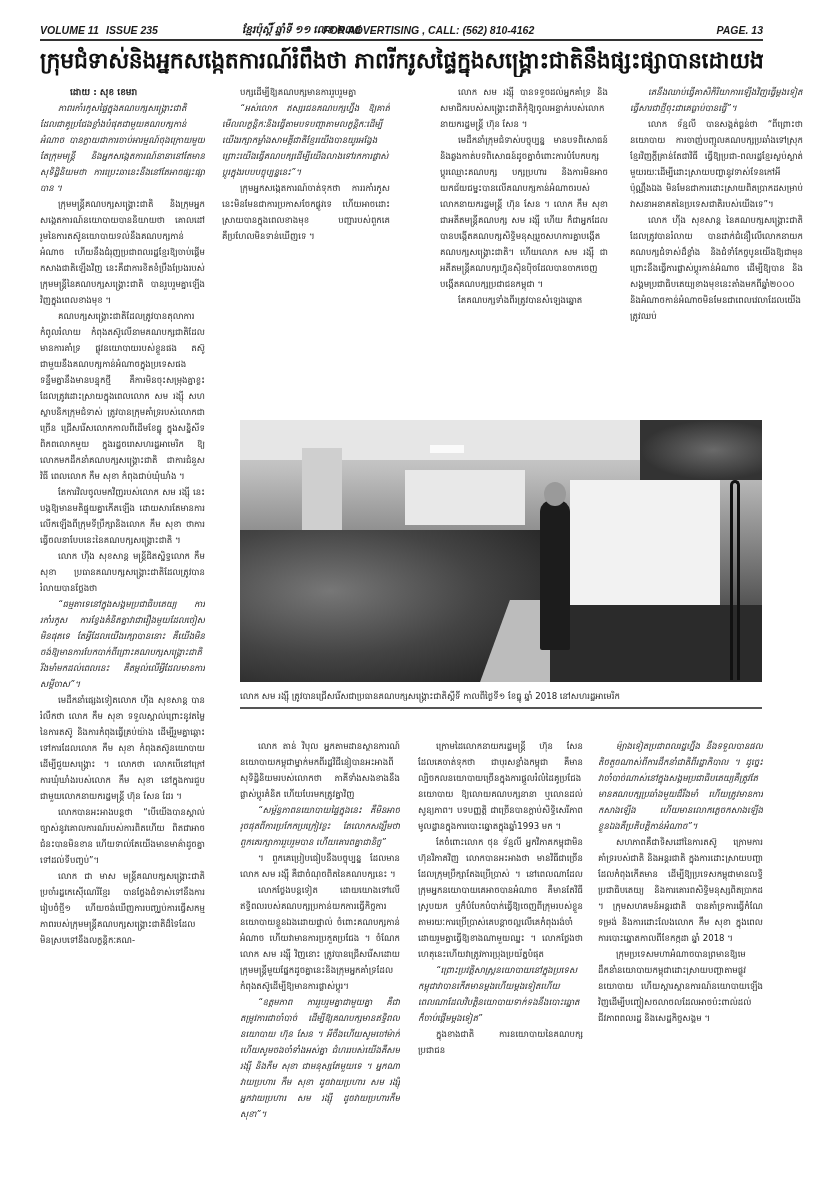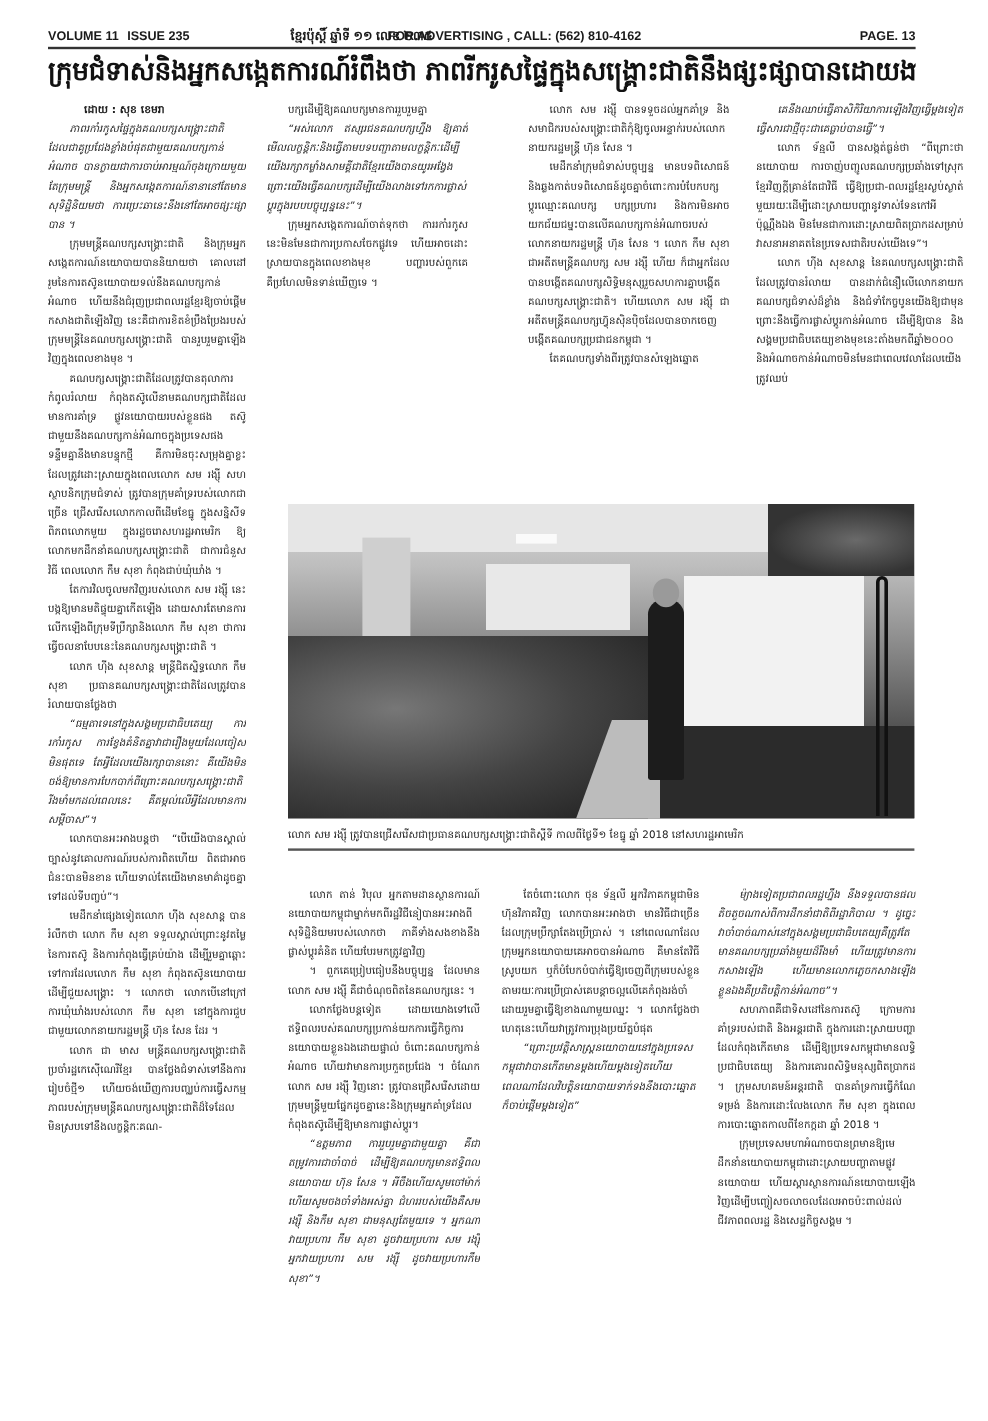--- a/index.html
+++ b/index.html
@@ -2,21 +2,21 @@
 <html><head>
 <meta charset="utf-8">
 <style>
   * { box-sizing: border-box; margin: 0; padding: 0; }
   html, body { width: 823px; height: 1184px; background: #ffffff; overflow: hidden; }
   body { position: relative; font-family: "DejaVu Sans", sans-serif; color: #1a1a1a; }
 
   .masthead {
     position: absolute; left: 40px; top: 22px; width: 723px; height: 16px;
     font-family: "Liberation Sans", sans-serif; font-weight: bold; font-size: 10.5px;
-    display: flex; align-items: center; white-space: nowrap;
+    display: flex; align-items: center; white-space: nowrap; font-style: italic;
   }
   .masthead span { display: inline-block; }
   .mh-vol { width: 66px; }
   .mh-issue { width: 88px; }
   .mh-date { width: 129px; font-weight: bold; padding-left: 48px; }
   .mh-ad { flex: 1; }
   .mh-page { text-align: right; }
   .masthead-rule {
     position: absolute; left: 40px; top: 39px; width: 723px; height: 2px; background: #333;
   }
@@ -86,22 +86,22 @@
 
 <div class="col c1">
   <p class="byline">ដោយ : សុខ ខេមរា</p>
   <div>
       <p class="it">ភាពរកាំរកូសផ្ទៃក្នុងគណបក្សសង្គ្រោះជាតិ ដែលជាគូប្រជែងខ្លាំងបំផុតជាមួយគណបក្សកាន់អំណាច បានក្លាយជាការចាប់អារម្មណ៍ចុងក្រោយមួយ តែក្រុមមន្ត្រី និងអ្នកសង្កេតការណ៍នានានៅតែមានសុទិដ្ឋិនិយមថា ការប្រេះឆានេះនឹងនៅតែអាចផ្សះផ្សាបាន ។</p>
       <p>ក្រុមមន្ត្រីគណបក្សសង្គ្រោះជាតិ និងក្រុមអ្នកសង្កេតការណ៍នយោបាយបាននិយាយថា គោលដៅរួមនៃការតស៊ូនយោបាយទល់នឹងគណបក្សកាន់អំណាច ហើយនឹងជំរុញប្រជាពលរដ្ឋខ្មែរឱ្យចាប់ផ្តើមកសាងជាតិឡើងវិញ នេះគឺជាការខិតខំប្រឹងប្រែងរបស់ក្រុមមន្ត្រីនៃគណបក្សសង្គ្រោះជាតិ បានរួបរួមគ្នាឡើងវិញក្នុងពេលខាងមុខ ។</p>
       <p>គណបក្សសង្គ្រោះជាតិដែលត្រូវបានតុលាការកំពូលរំលាយ កំពុងតស៊ូលើនាមគណបក្សជាតិដែលមានការគាំទ្រ ផ្លូវនយោបាយរបស់ខ្លួនផង តស៊ូជាមួយនឹងគណបក្សកាន់អំណាចក្នុងប្រទេសផង ទន្ទឹមគ្នានឹងមានបន្ទុកថ្មី គឺការមិនចុះសម្រុងគ្នាខ្លះដែលត្រូវដោះស្រាយក្នុងពេលលោក សម រង្ស៊ី សហស្ថាបនិកក្រុមជំទាស់ ត្រូវបានក្រុមគាំទ្ររបស់លោកជាច្រើន ជ្រើសរើសលោកកាលពីដើមខែធ្នូ ក្នុងសន្និសីទពិភពលោកមួយ ក្នុងរដ្ឋចរោសហរដ្ឋអាមេរិក ឱ្យលោកមកដឹកនាំគណបក្សសង្គ្រោះជាតិ ជាការជំនួសវិធី ពេលលោក កឹម សុខា កំពុងជាប់ឃុំឃាំង ។</p>
       <p>តែការវិលចូលមកវិញរបស់លោក សម រង្ស៊ី នេះបង្កឱ្យមានមតិផ្ទុយគ្នាកើតឡើង ដោយសារតែមានការលើកឡើងពីក្រុមទីប្រឹក្សានិងលោក កឹម សុខា ថាការធ្វើចលនាបែបនេះនៃគណបក្សសង្គ្រោះជាតិ ។</p>
       <p>លោក ហ៊ីង សុខសាន្ត មន្ត្រីជិតស្និទ្ធលោក កឹម សុខា ប្រធានគណបក្សសង្គ្រោះជាតិដែលត្រូវបានរំលាយបានថ្លែងថា</p>
       <p class="it">“ធម្មតាទេនៅក្នុងសង្គមប្រជាធិបតេយ្យ ការរកាំរកូស ការខ្វែងគំនិតគ្នាវាជារឿងមួយដែលចៀសមិនផុតទេ តែអ្វីដែលយើងរក្សាបាននោះ គឺយើងមិនចង់ឱ្យមានការបែកបាក់ពីព្រោះគណបក្សសង្គ្រោះជាតិ រីងមាំមកដល់ពេលនេះ គឺតម្កល់លើអ្វីដែលមានការសម្តីចាស”។</p>
+      <p>មេដឹកនាំផ្សេងទៀតលោក ហ៊ីង សុខសាន្ត បានរំលឹកថា លោក កឹម សុខា ទទួលស្គាល់ព្រោះនូវតម្លៃនៃការតស៊ូ និងការកំពុងធ្វើគ្រប់យ៉ាង ដើម្បីរួមគ្នាឆ្ពោះទៅការដែលលោក កឹម សុខា កំពុងតស៊ូនយោបាយដើម្បីជួយសង្គ្រោះ ។ លោកថា លោកបើនៅក្រៅការឃុំឃាំងរបស់លោក កឹម សុខា នៅក្នុងការជួបជាមួយលោកនាយករដ្ឋមន្ត្រី ហ៊ុន សែន ដែរ ។</p>
       <p>លោកបានអះអាងបន្តថា “បើយើងបានស្គាល់ច្បាស់នូវគោលការណ៍របស់ការពិតហើយ ពិតជាអាចជំនះបានមិនខាន ហើយទាល់តែយើងមានមាគ៌ាដូចគ្នាទៅដល់ទីបញ្ចប់”។</p>
-      <p>មេដឹកនាំផ្សេងទៀតលោក ហ៊ីង សុខសាន្ត បានរំលឹកថា លោក កឹម សុខា ទទួលស្គាល់ព្រោះនូវតម្លៃនៃការតស៊ូ និងការកំពុងធ្វើគ្រប់យ៉ាង ដើម្បីរួមគ្នាឆ្ពោះទៅការដែលលោក កឹម សុខា កំពុងតស៊ូនយោបាយដើម្បីជួយសង្គ្រោះ ។ លោកថា លោកបើនៅក្រៅការឃុំឃាំងរបស់លោក កឹម សុខា នៅក្នុងការជួបជាមួយលោកនាយករដ្ឋមន្ត្រី ហ៊ុន សែន ដែរ ។</p>
       <p>លោក ជា មាស មន្ត្រីគណបក្សសង្គ្រោះជាតិប្រចាំរដ្ឋកេស៊ើណេរីខ្មែរ បានថ្លែងជំទាស់ទៅនឹងការរៀបចំថ្មី១ ហើយចង់ឃើញការបញ្ឈប់ការធ្វើសកម្មភាពរបស់ក្រុមមន្ត្រីគណបក្សសង្គ្រោះជាតិដ៏ទៃដែលមិនស្របទៅនឹងលក្ខន្តិកៈគណ-</p>
     </div>
 </div>
 <div class="col c2">
   <div>
       <p>បក្សដើម្បីឱ្យគណបក្សមានការរួបរួមគ្នា</p>
       <p class="it">“អស់លោក ឥស្សរជនគណបក្សហ្នឹង ឱ្យគាត់មើលលក្ខន្តិកៈនិងធ្វើតាមបទបញ្ជាតាមលក្ខន្តិកៈដើម្បីយើងរក្សាកម្លាំងសាមគ្គីជាតិខ្មែរយើងបានយូរអង្វែង ព្រោះយើងធ្វើគណបក្សដើម្បីយើងលាងទៅរកការផ្លាស់ប្តូរក្នុងរបបបច្ចុប្បន្ននេះ”។</p>
       <p>ក្រុមអ្នកសង្កេតការណ៍ចាត់ទុកថា ការរកាំរកូសនេះមិនមែនជាការប្រកាសចែកផ្លូវទេ ហើយអាចដោះស្រាយបានក្នុងពេលខាងមុខ បញ្ហារបស់ពួកគេ គឺប្រហែលមិនទាន់ឃើញទេ ។</p>
     </div>
 </div>
@@ -133,29 +133,32 @@
   <div class="speaker"></div>
   <div class="head"></div>
   <div class="rail"></div>
 </div>
 <div class="caption">លោក សម រង្ស៊ី ត្រូវបានជ្រើសរើសជាប្រធានគណបក្សសង្គ្រោះជាតិស្តីទី កាលពីថ្ងៃទី១ ខែធ្នូ ឆ្នាំ 2018 នៅសហរដ្ឋអាមេរិក</div>
 <div class="caption-rule"></div>
 
 <div class="col c2b">
   <div>
       <p>លោក តាន់ វិបុល អ្នកតាមដានស្ថានការណ៍នយោបាយកម្ពុជាម្នាក់មកពីរដ្ឋវិជីនៀបានអះអាងពីសុទិដ្ឋិនិយមរបស់លោកថា ភាគីទាំងសងខាងនឹងផ្លាស់ប្តូរគំនិត ហើយបែរមកត្រូវគ្នាវិញ</p>
+      <p class="it">“សម្ព័ន្ធភាពនយោបាយផ្ទៃក្នុងនេះ គឺមិនអាចរួចផុតពីការប្រកែកប្រក្រៀវខ្លះ តែលោកសង្ឃឹមថា ពួកគេរក្សាការរួបរួមបាន ហើយគោរពគ្នាជានិច្ច”</p>
       <p>។ ពួកគេប្រៀបធៀបនឹងបច្ចុប្បន្ន ដែលមានលោក សម រង្ស៊ី គឺជាចំណុចពិតនៃគណបក្សនេះ ។</p>
       <p>លោកថ្លែងបន្តទៀត ដោយយោងទៅលើឥទ្ធិពលរបស់គណបក្សប្រកាន់យកការធ្វើកិច្ចការនយោបាយខ្លួនឯងដោយផ្ទាល់ ចំពោះគណបក្សកាន់អំណាច ហើយវាមានការប្រកួតប្រជែង ។ ចំណែកលោក សម រង្ស៊ី វិញនោះ ត្រូវបានជ្រើសរើសដោយក្រុមមន្ត្រីមួយផ្នែកដូចគ្នានេះនិងក្រុមអ្នកគាំទ្រដែលកំពុងតស៊ូដើម្បីឱ្យមានការផ្លាស់ប្តូរ។</p>
       <p class="it">“ឧត្តមភាព ការរួបរួមគ្នាជាមួយគ្នា គឺជាតម្រូវការជាចាំបាច់ ដើម្បីឱ្យគណបក្សមានឥទ្ធិពលនយោបាយ ហ៊ុន សែន ។ អីចឹងហើយសូមចៅម៉ាក់ហើយសូមចងចាំទាំងអស់គ្នា ជំហររបស់យើងគឺសម រង្ស៊ី និងកឹម សុខា ជាមនុស្សតែមួយទេ ។ អ្នកណាវាយប្រហារ កឹម សុខា ដូចវាយប្រហារ សម រង្ស៊ី អ្នកវាយប្រហារ សម រង្ស៊ី ដូចវាយប្រហារកឹម សុខា”។</p>
     </div>
 </div>
 <div class="col c3b">
   <div>
+      <p>ក្រោមដៃលោកនាយករដ្ឋមន្ត្រី ហ៊ុន សែន ដែលគេចាត់ទុកថា ជាបុរសខ្លាំងកម្ពុជា គឺមានល្បិចកលនយោបាយច្រើនក្នុងការផ្តួលរំលំដៃគូប្រជែងនយោបាយ ឱ្យលោយគណបក្សនានា ឬលោនដល់សូន្យភាព។ បទបញ្ញត្តិ ជាច្រើនបានក្តាប់សិទ្ធិសេរីភាពមូលដ្ឋានក្នុងការបោះឆ្នោតក្នុងឆ្នាំ1993 មក ។</p>
       <p>តែចំពោះលោក ថុន ទ័ន្មលី អ្នកវិភាគកម្ពុជាមិនហ៊ុនវិភាគវិញ លោកបានអះអាងថា មានវិធីជាច្រើនដែលក្រុមប្រឹក្សាតែងប្រើប្រាស់ ។ នៅពេលណាដែលក្រុមអ្នកនយោបាយគេអាចបានអំណាច គឺមានតែវិធីស្រូបយក ឬក៏បំបែកបំបាក់ធ្វើឱ្យចេញពីក្រុមរបស់ខ្លួន តាមរយៈការប្រើប្រាស់គេបន្តាចល្អលើគេកំពុងរង់ចាំ ដោយរួមគ្នាធ្វើឱ្យខាងណាមួយឈ្នះ ។ លោកថ្លែងថា ហេតុនេះហើយវាត្រូវការប្រុងប្រយ័ត្នបំផុត</p>
       <p class="it">“ព្រោះប្រវត្តិសាស្ត្រនយោបាយនៅក្នុងប្រទេសកម្ពុជាវាបានកើតមានម្តងហើយម្តងទៀតហើយ ពេលណាដែលវិបត្តិនយោបាយទាក់ទងនឹងបោះឆ្នោតក៏ចាប់ផ្តើមម្តងទៀត”</p>
+      <p>ក្នុងខាងជាតិ ការនយោបាយនៃគណបក្សប្រជាជន</p>
     </div>
 </div>
 <div class="col c4b">
   <div>
       <p class="it">ម៉្យាងទៀតប្រជាពលរដ្ឋហ្នឹង នឹងទទួលបានផលតិចតួចណាស់ពីការដឹកនាំជាតិពីរដ្ឋាភិបាល ។ ដូច្នេះ វាចាំបាច់ណាស់នៅក្នុងសង្គមប្រជាធិបតេយ្យគឺត្រូវតែមានគណបក្សប្រឆាំងមួយដ៏រឹងមាំ ហើយត្រូវមានការកសាងឡើង ហើយមានលោកភ្លេចកសាងឡើង ខ្លួនឯងគឺប្រតិបត្តិកាន់អំណាច”។</p>
       <p>សហភាពគឺជាទិសដៅនៃការតស៊ូ ក្រោមការគាំទ្ររបស់ជាតិ និងអន្តរជាតិ ក្នុងការដោះស្រាយបញ្ហាដែលកំពុងកើតមាន ដើម្បីឱ្យប្រទេសកម្ពុជាមានលទ្ធិប្រជាធិបតេយ្យ និងការគោរពសិទ្ធិមនុស្សពិតប្រាកដ ។ ក្រុមសហគមន៍អន្តរជាតិ បានគាំទ្រការធ្វើកំណែទម្រង់ និងការដោះលែងលោក កឹម សុខា ក្នុងពេលការបោះឆ្នោតកាលពីខែកក្កដា ឆ្នាំ 2018 ។</p>
       <p>ក្រុមប្រទេសមហាអំណាចបានព្រមានឱ្យមេដឹកនាំនយោបាយកម្ពុជាដោះស្រាយបញ្ហាតាមផ្លូវនយោបាយ ហើយស្តារស្ថានការណ៍នយោបាយឡើងវិញដើម្បីបញ្ចៀសចលាចលដែលអាចប៉ះពាល់ដល់ជីវភាពពលរដ្ឋ និងសេដ្ឋកិច្ចសង្គម ។</p>
     </div>
 </div>
 

